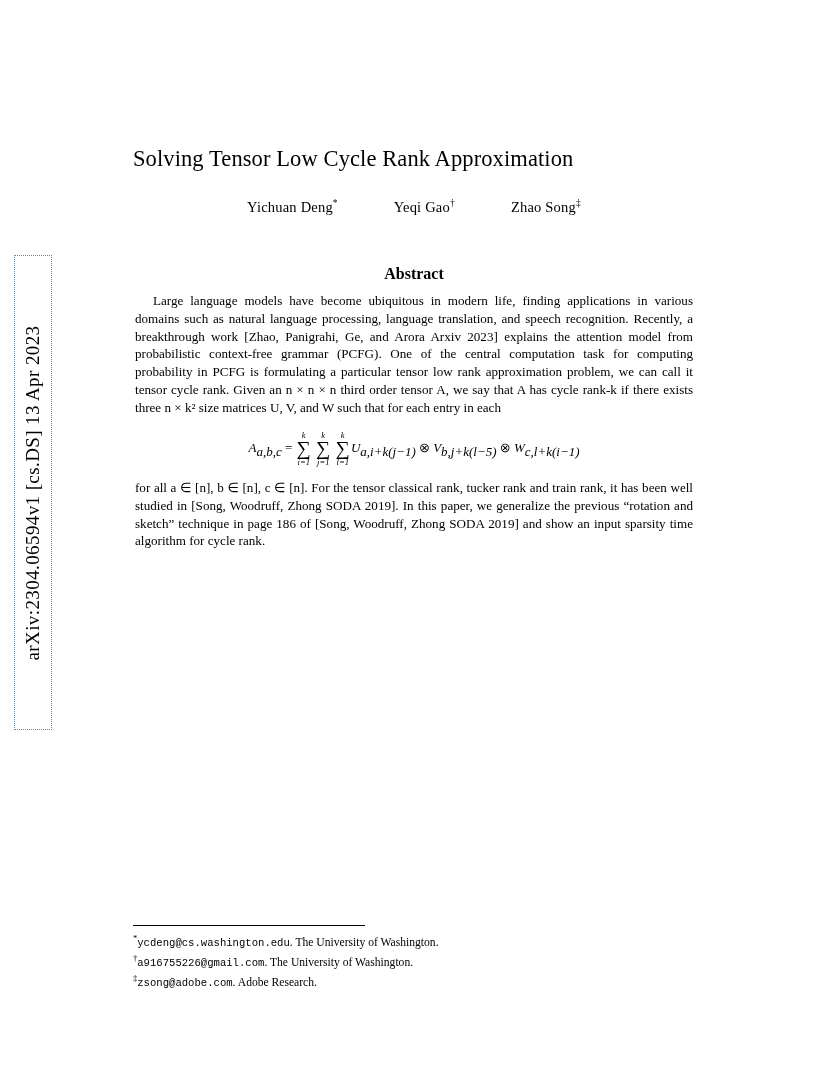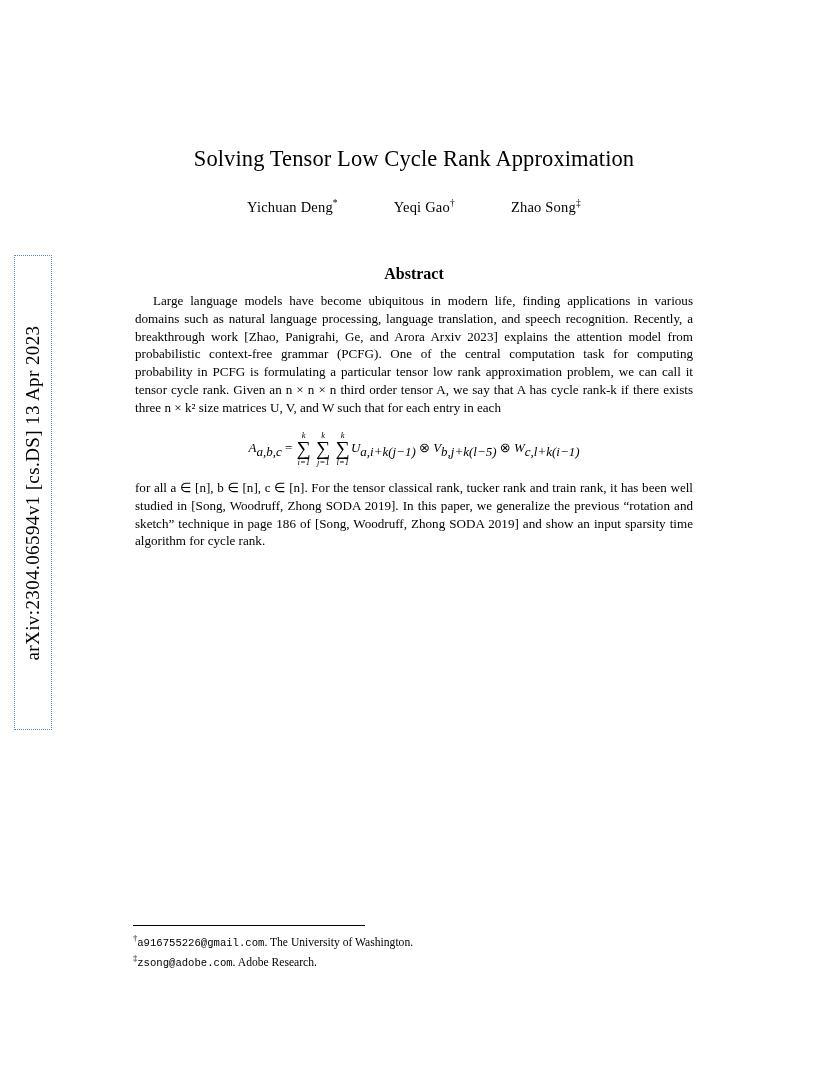--- a/index.html
+++ b/index.html
@@ -46,21 +46,20 @@
   .page {
     position: absolute;
     left: 133px;
     top: 0;
     width: 562px;
     height: 1072px;
   }
 
   .title {
     margin-top: 146px;
-    text-align: center;
     font-size: 22.5px;
     font-family: "Liberation Serif", serif;
     letter-spacing: 0.1px;
   }
 
   .authors {
     margin-top: 26px;
     text-align: center;
     font-size: 14.5px;
     letter-spacing: 0.2px;
@@ -197,20 +196,23 @@
       <span class="mi">W</span><span class="sub">c,l+k(i−1)</span>
     </div>
 
     <p class="noindent">for all a ∈ [n], b ∈ [n], c ∈ [n]. For the tensor classical rank, tucker rank and train rank, it has been well studied in [Song, Woodruff, Zhong SODA 2019]. In this paper, we generalize the previous “rotation and sketch” technique in page 186 of [Song, Woodruff, Zhong SODA 2019] and show an input sparsity time algorithm for cycle rank.</p>
   </div>
 
   <div class="footnote-rule"></div>
 
   <div class="footnotes">
     <div class="fn">
+      <sup>*</sup><span class="mono">ycdeng@cs.washington.edu</span><span>. The University of Washington.</span>
+    </div>
+    <div class="fn">
       <sup>†</sup><span class="mono">a916755226@gmail.com</span><span>. The University of Washington.</span>
     </div>
     <div class="fn">
       <sup>‡</sup><span class="mono">zsong@adobe.com</span><span>. Adobe Research.</span>
     </div>
   </div>
 
 </div>
 
 </body></html>

